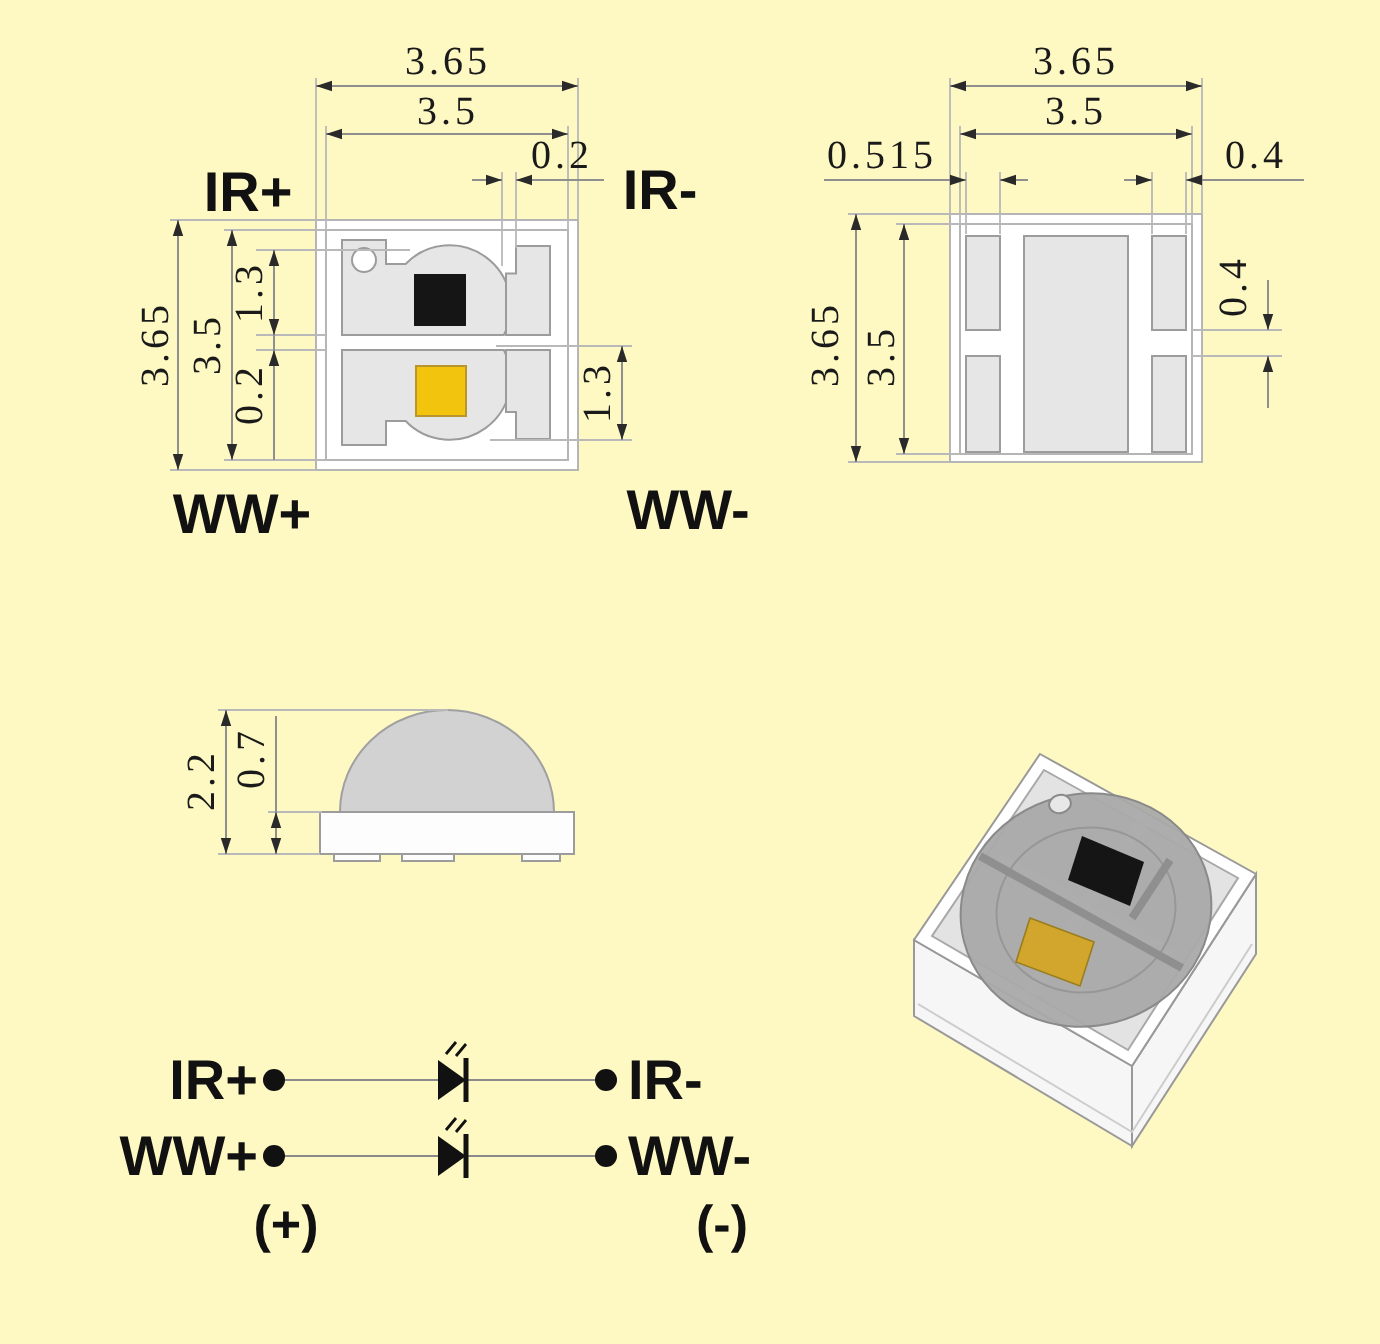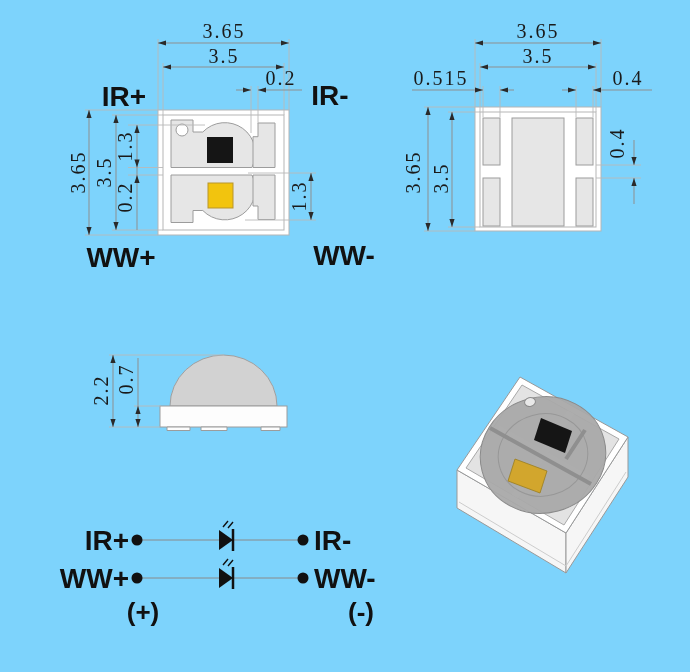--- a/index.html
+++ b/index.html
@@ -1,16 +1,16 @@
 <!DOCTYPE html>
 <html style="--c-chip_ir: #151515; --c-chip_ww: #f2c40e; --c-pad_fill: #e6e6e6; --c-dome_side: #d2d2d2; --c-dome_3d: #a9a9a9; --c-text: #1a1a1a;"><head>
 <meta charset="utf-8">
 <style>
   html,body{margin:0;padding:0;background:#ffffff;}
-  .stage{position:relative;width:690px;height:672px;background:#7dd3fc;overflow:hidden;
+  .stage{position:relative;width:690px;height:672px;background:#fef9c3;overflow:hidden;
          font-family:"Liberation Sans",sans-serif;}
   svg{display:block}
   .outline{fill:#ffffff;stroke:#b5b5b5;stroke-width:1;}
   .pad{fill:var(--c-pad_fill,#e6e6e6);stroke:#9c9c9c;stroke-width:1;}
   .hole{fill:#ffffff;stroke:#9c9c9c;stroke-width:1;}
   .chip-ir{fill:var(--c-chip_ir,#151515);}
   .chip-ww{fill:var(--c-chip_ww,#f2c40e);stroke:#b8952d;stroke-width:1;}
   .dim-line{stroke:#8f8f8f;stroke-width:1;fill:none;}
   .ext{stroke:#b9b9b9;stroke-width:0.9;fill:none;}
   .ah{fill:#2a2a2a;stroke:none;}

